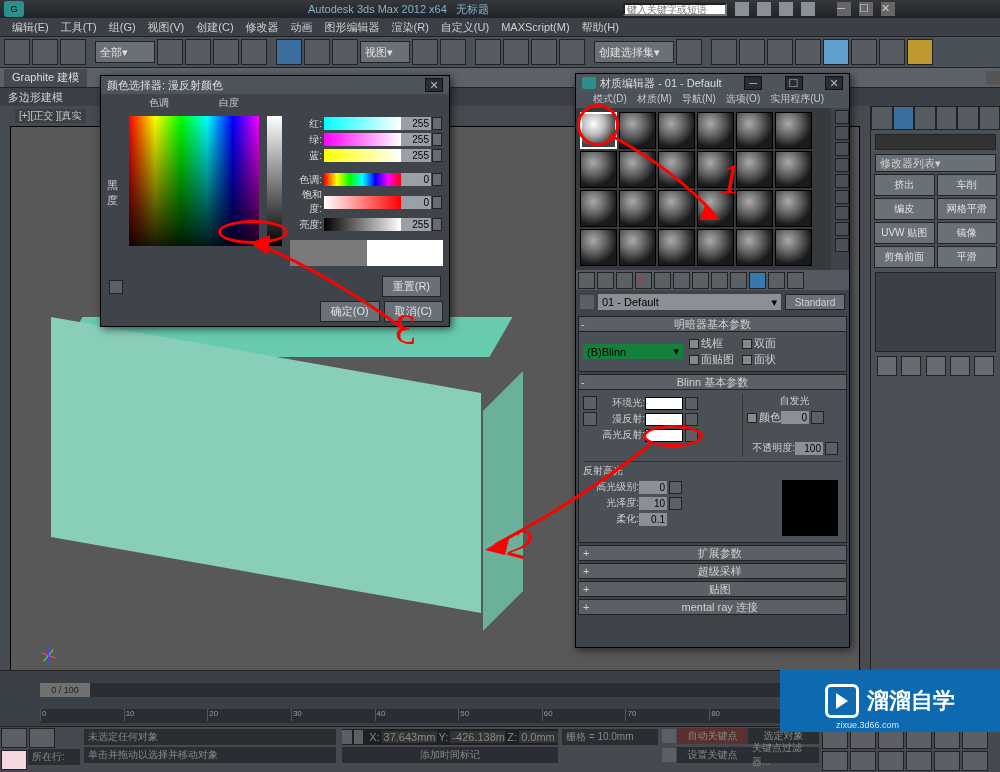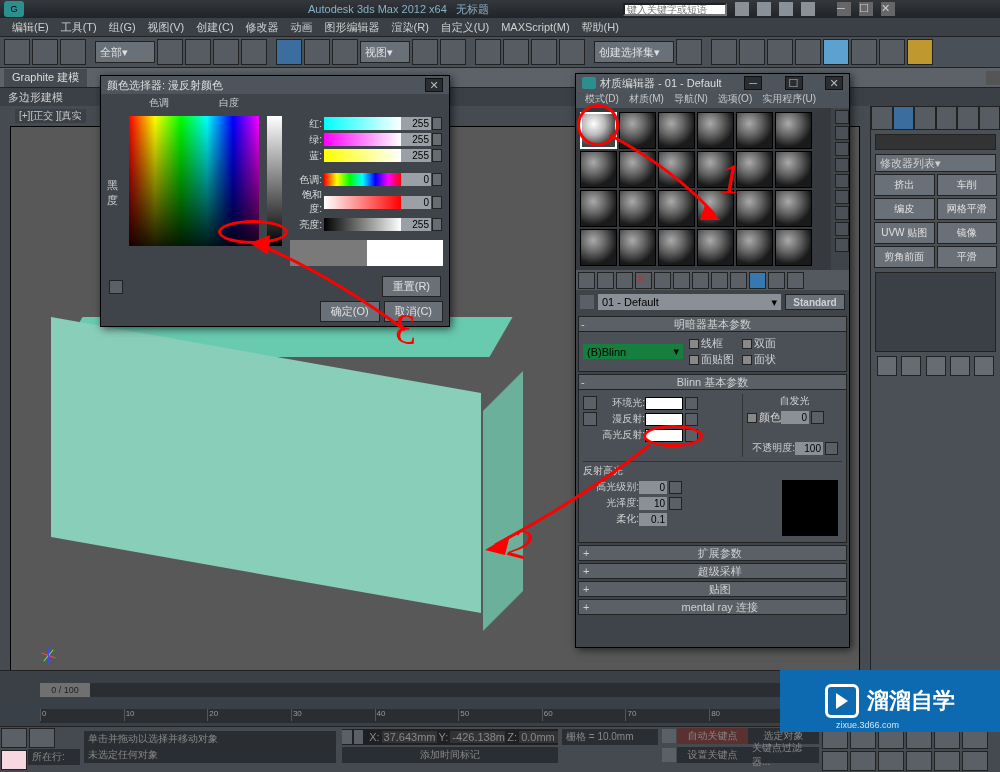--- a/index.html
+++ b/index.html
@@ -86,21 +86,21 @@
   .mmenu span{padding:0 5px;color:#c8c8c8;font-size:10px;}
   .mslots{background:#363a3e;padding:4px;display:flex;flex-wrap:wrap;gap:2px;margin-right:18px;position:relative;}
   .mslot{width:37px;height:37px;background:radial-gradient(circle at 35% 30%,#aaa 0%,#666 35%,#1a1a1a 70%);border:1px solid #000;border-radius:0;}
   .mslot.sel{border:2px solid #fff;background:radial-gradient(circle at 35% 30%,#fff 0%,#bbb 35%,#444 70%);}
   .msidebar{position:absolute;right:0;top:0;bottom:0;width:16px;display:flex;flex-direction:column;gap:2px;padding:2px;}
   .msidebar div{width:14px;height:14px;background:#4a5056;border:1px solid #222;}
   .mtoolbar{height:20px;display:flex;gap:2px;padding:2px;background:#53595f;}
   .mtoolbar .mtb{width:17px;height:17px;background:#5a6066;border:1px solid #222;}
   .mname{display:flex;padding:4px;gap:4px;align-items:center;}
   .mname .dd{flex:1;height:16px;background:#8a9096;color:#000;padding:0 4px;display:flex;align-items:center;font-size:10px;}
-  .mname .std{width:60px;height:16px;background:#6a7078;border:1px solid #222;display:flex;align-items:center;justify-content:center;font-size:10px;font-weight:bold;}
+  .mname .std{width:60px;height:16px;background:#6a7078;border:1px solid #222;display:flex;align-items:center;justify-content:center;font-size:10px;}
   .rollout{margin:2px;}
   .rolltitle{height:16px;background:#5a6066;border:1px solid #222;display:flex;align-items:center;padding:0 4px;font-size:10px;position:relative;}
   .rolltitle .pm{position:absolute;left:2px;}
   .rolltitle span{margin:0 auto;}
   .rollbody{background:#4a5056;border:1px solid #222;border-top:0;padding:4px;}
   .shader{display:flex;gap:6px;align-items:center;}
   .shader .dd{width:100px;height:15px;background:#15803d;color:#000;padding:0 4px;font-size:10px;display:flex;align-items:center;}
   .chk{display:flex;align-items:center;gap:2px;font-size:10px;}
   .chk .box{width:10px;height:10px;background:#888;border:1px solid #222;}
   .blrow{display:flex;align-items:center;margin:2px 0;}
@@ -343,21 +343,21 @@
 
 <div class="dlg mated">
   <div class="dtitle">
     <span style="width:14px;height:12px;background:#2b8f8e;border-radius:2px;margin-right:4px;"></span>
     <span>材质编辑器 - 01 - Default</span>
     <div class="dclose" style="margin-left:auto;">─</div>
     <div class="dclose">☐</div>
     <div class="dclose">✕</div>
   </div>
   <div class="mmenu">
-    <span style="">模式(D)</span>
+    <span style="margin-left:8px;">模式(D)</span>
     <span>材质(M)</span>
     <span>导航(N)</span>
     <span>选项(O)</span>
     <span>实用程序(U)</span>
   </div>
   <div style="position:relative;">
     <div class="mslots">
       <div class="mslot sel"></div>
       <div class="mslot"></div>
       <div class="mslot"></div>
@@ -562,22 +562,22 @@
     <div style="display:flex;">
         <div class="sbtn"></div>
         <div class="sbtn"></div>
       </div>
     <div style="display:flex;">
         <div class="sbtn" style="background:#f8d8e0;width:26px;"></div>
       <div class="sinp" style="flex:1;">所在行:</div>
       </div>
   </div>
   <div style="flex:1;padding:2px 4px;">
+    <div class="sinp">未选定任何对象</div>
     <div class="sinp" style="margin-top:2px;">单击并拖动以选择并移动对象</div>
-    <div class="sinp">未选定任何对象</div>
   </div>
   <div style="width:220px;padding:2px;">
     <div class="coord">
       <span style="width:14px;height:14px;background:#5a6066;margin-right:2px;"></span>
       <span style="width:14px;height:14px;background:#5a6066;margin-right:4px;"></span>
       <span class="cl">X:</span>
         <span class="cv">37.643mm</span>
       <span class="cl">Y:</span>
         <span class="cv">-426.138m</span>
       <span class="cl">Z:</span>

